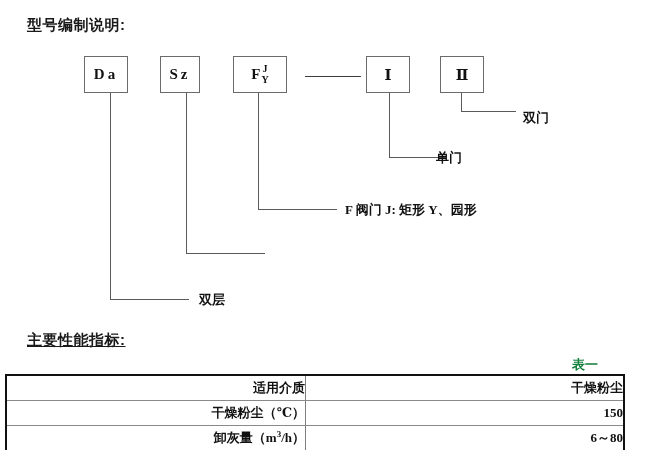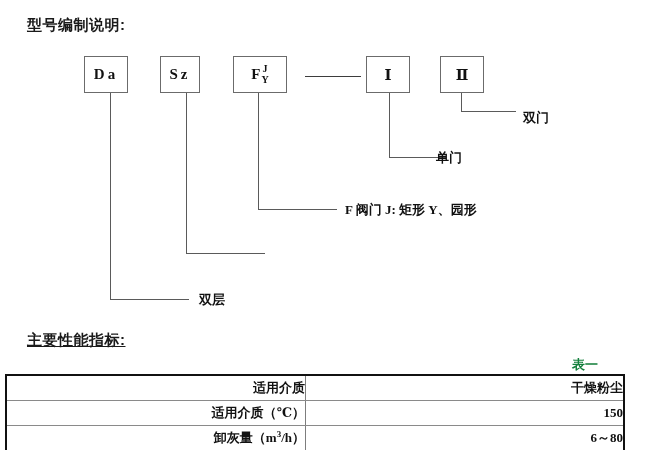--- a/index.html
+++ b/index.html
@@ -191,21 +191,21 @@
 
   <div id="table-caption">表一</div>
 
   <table id="spec-table">
     <tbody>
       <tr>
         <td class="col-label">适用介质</td>
         <td>干燥粉尘</td>
       </tr>
       <tr>
-        <td class="col-label"><span>适用介质（</span><span>℃</span><span>）</span></td>
+        <td class="col-label"><span>干燥粉尘（</span><span>℃</span><span>）</span></td>
         <td>150</td>
       </tr>
       <tr>
         <td class="col-label"><span>卸灰量（</span><span>m</span><sup class="sup3">3</sup><span>/h</span><span>）</span></td>
         <td>6～80</td>
       </tr>
     </tbody>
   </table>
 
 </div>

